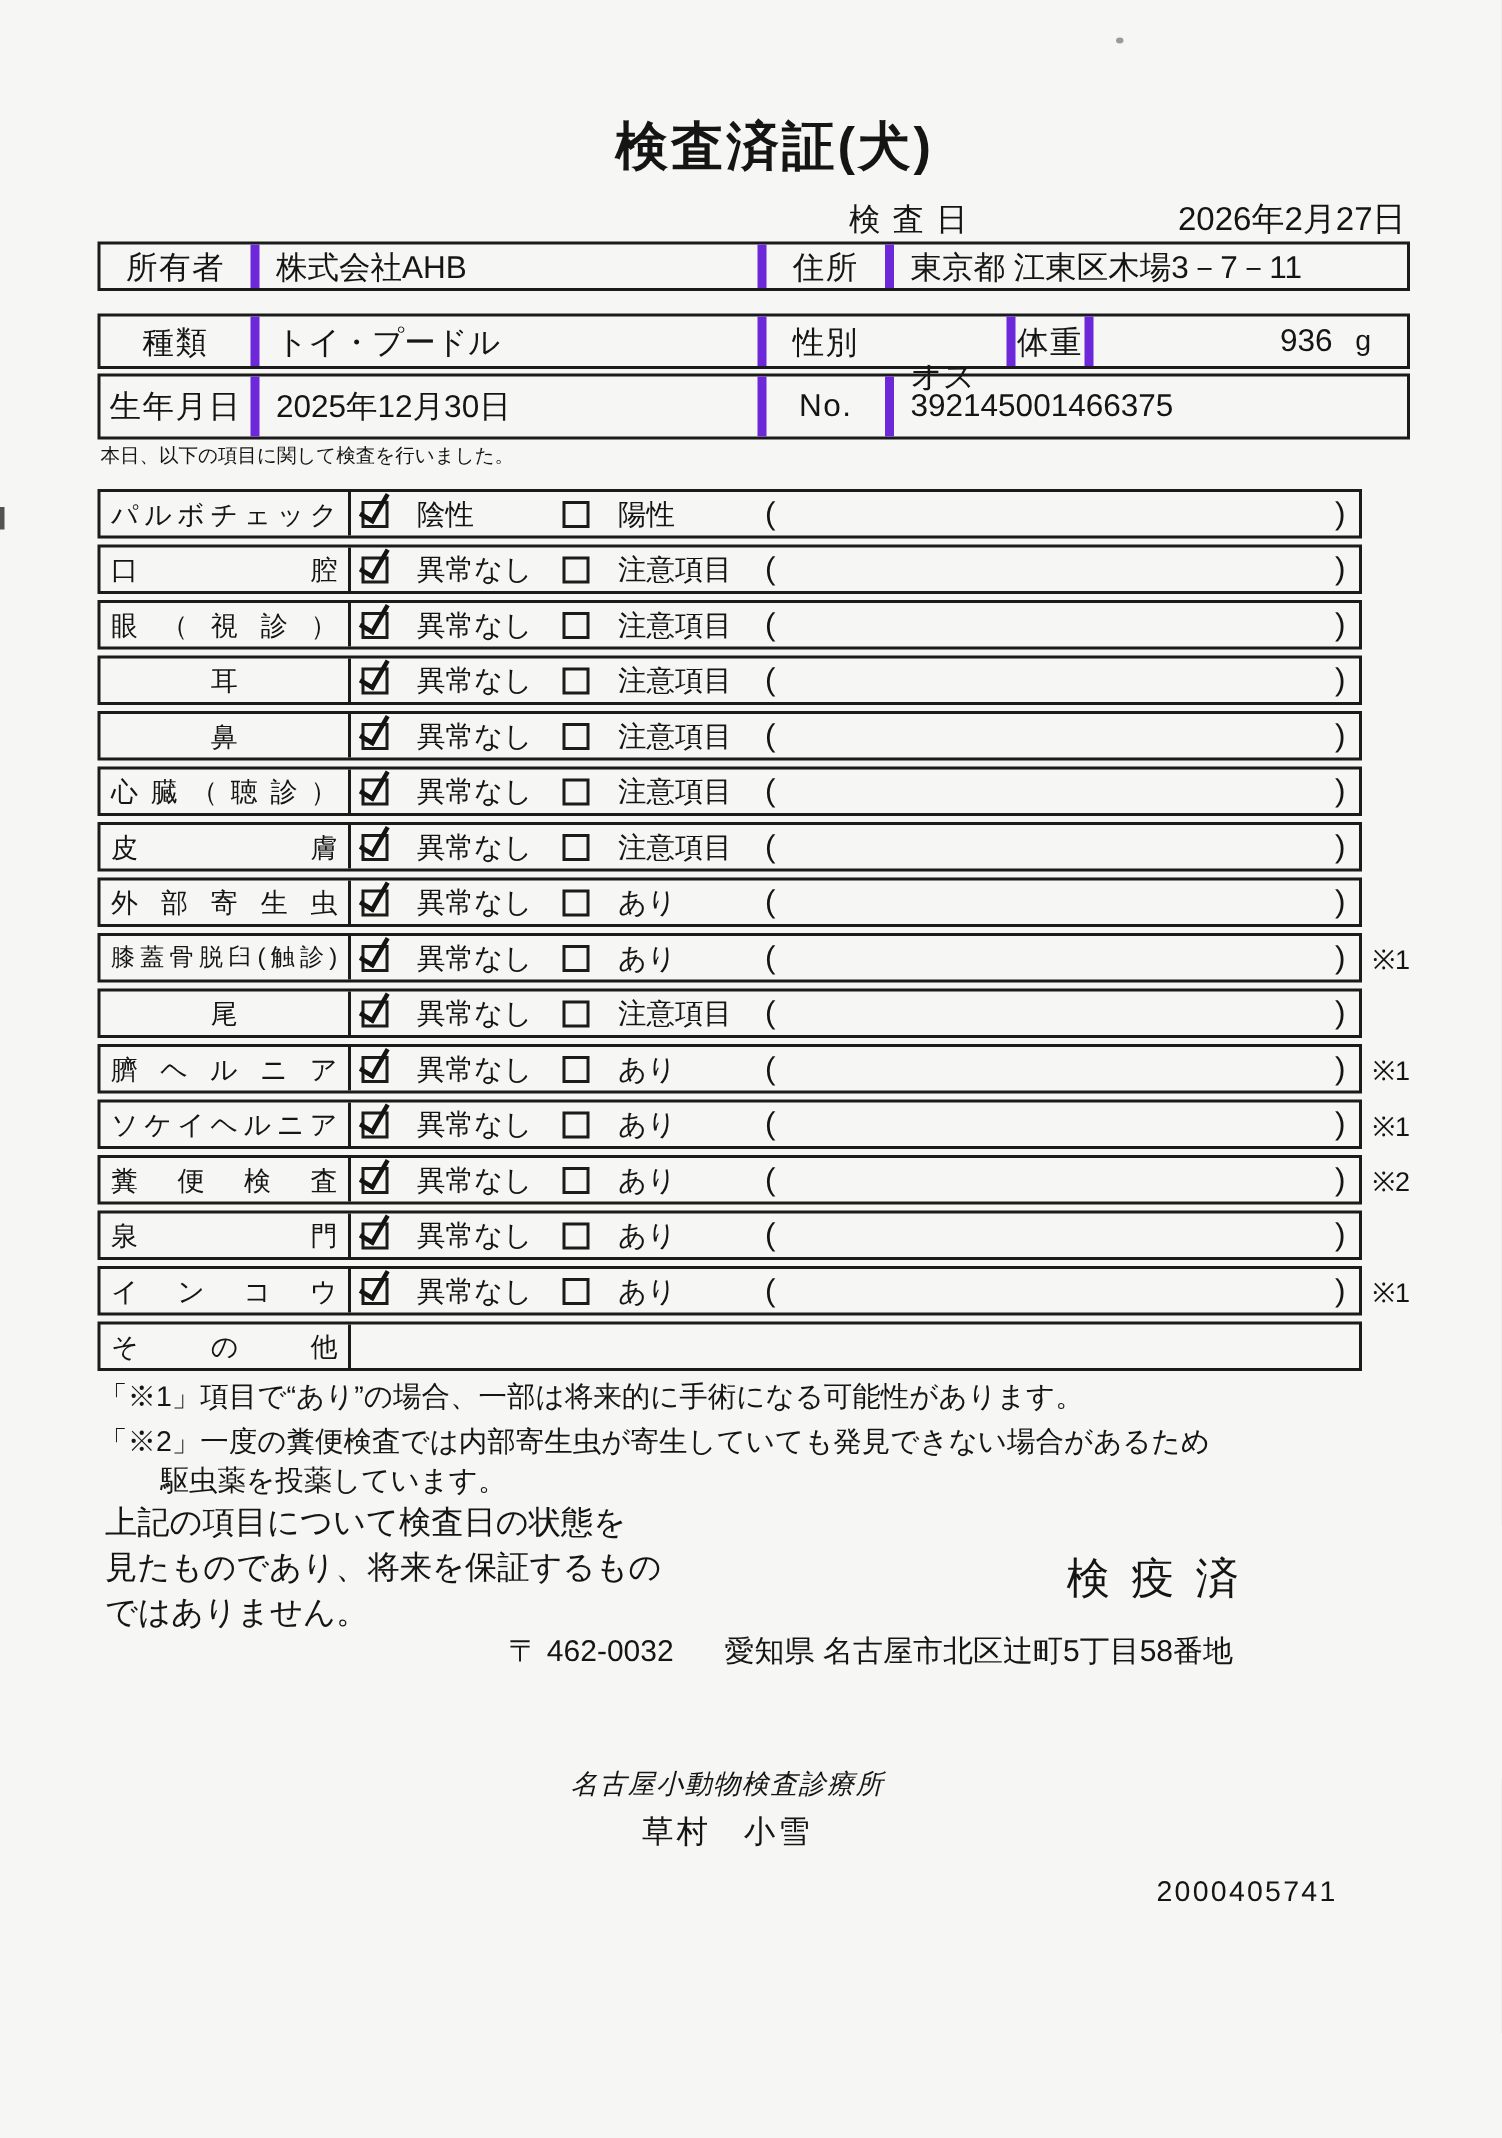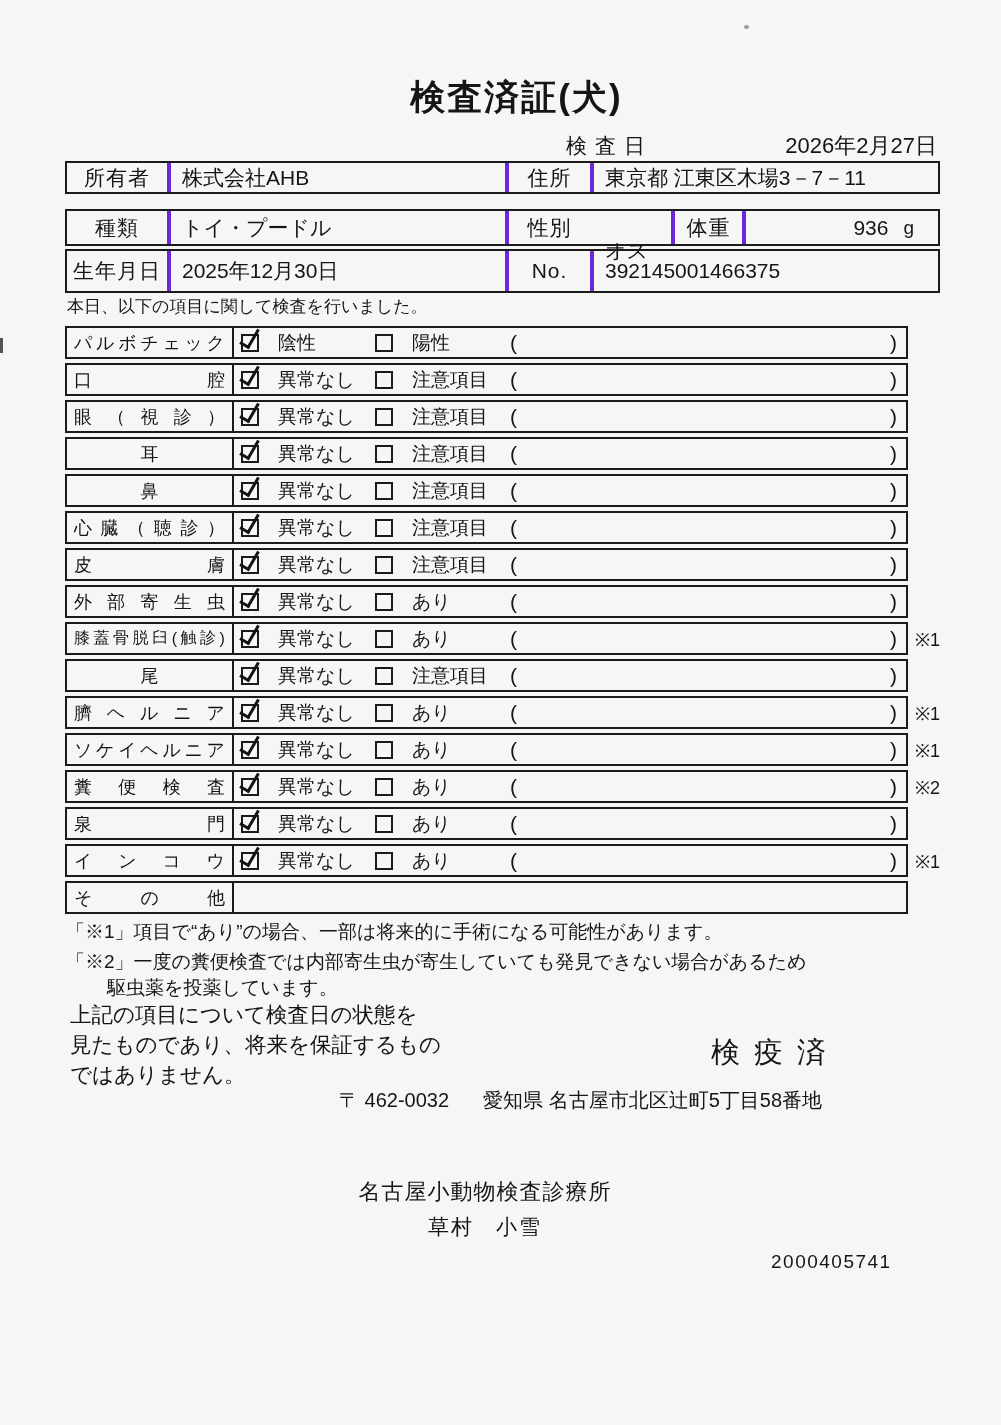--- a/index.html
+++ b/index.html
@@ -7,32 +7,32 @@
         font-family:"Liberation Sans",sans-serif;color:#151515;overflow:hidden;}
   
   .title{position:absolute;top:74px;left:16px;width:100%;text-align:center;
          font-size:35px;font-weight:700;letter-spacing:2px;}
   .insp-label{position:absolute;left:566px;top:132px;font-size:21px;letter-spacing:8px;}
   .insp-value{position:absolute;right:64px;top:131px;font-size:22px;}
   
   .t{position:absolute;left:65px;width:875px;display:flex;border:2px solid #1b1b1b;
      box-sizing:border-box;background:transparent;}
   .t .c{box-sizing:border-box;display:flex;align-items:center;font-size:21px;white-space:nowrap;}
-  .t .c+.c{border-left:4px solid #6d28d9;}
+  .t .c+.c{border-left:6px solid #6d28d9;}
   .t .lab{justify-content:center;letter-spacing:1px;}
   .t .val{padding-left:11px;}
   .tA{top:161px;height:33px;}
   .tB{top:209px;height:37px;}
   .tC{top:249px;height:44px;}
-  .w1{width:100px;} .w2{width:338px;} .w3{width:85px;} .w4{width:81px;margin-top:40px;} .w5{width:71px;}
+  .w1{width:100px;} .w2{width:338px;} .w3{width:85px;} .w4{width:81px;margin-top:40px;} .w5{width:52px;}
   .wf{flex:1;}
   .weight-cell{justify-content:flex-end;padding-right:24px;}
   .weight-unit{margin-left:15px;font-size:19px;}
   
-  .intro{position:absolute;left:67px;top:295px;font-size:17px;text-align:center;}
+  .intro{position:absolute;left:67px;top:295px;font-size:13px;text-align:center;}
   
   .checklist{position:absolute;left:65px;top:326px;width:843px;}
   .crow{position:relative;display:flex;height:33px;margin-bottom:4px;
         border:2px solid #1b1b1b;box-sizing:border-box;}
   .lbl{width:167px;border-right:2px solid #1b1b1b;box-sizing:border-box;padding:0 7px;
        font-size:18px;display:flex;align-items:center;justify-content:space-between;
        white-space:nowrap;}
   .lbl.single{justify-content:center;}
   .lbl.tight{font-size:16px;}
   .content{flex:1;position:relative;font-size:19px;}
@@ -50,21 +50,21 @@
   .fn{position:absolute;left:66px;font-size:19px;line-height:26px;white-space:pre-line;}
   .fn1{top:919px;}
   .fn2{top:949px;padding-left:41px;text-indent:-41px;width:880px;}
   
   .disc{position:absolute;left:70px;top:1000px;font-size:21.5px;line-height:30px;white-space:pre-line;}
   .stamp{position:absolute;left:711px;top:1033px;font-size:29px;letter-spacing:14px;white-space:nowrap;}
   
   .addr{position:absolute;left:339px;top:1087px;font-size:20px;display:flex;gap:34px;white-space:nowrap;}
   .telrow{position:absolute;left:337px;top:1129px;font-size:19.5px;display:flex;gap:24px;white-space:nowrap;}
   .clinic{position:absolute;left:65px;top:1177px;width:840px;text-align:center;}
-  .cname{font-size:22px;letter-spacing:1px;}
+  .cname{font-size:18px;letter-spacing:1px;font-style:italic;}
   .cvet{font-size:21px;margin-top:6px;word-spacing:14px;letter-spacing:2px;}
   .serial{position:absolute;left:771px;top:1251px;font-size:19px;letter-spacing:1.5px;}
   
   .speck-top{position:absolute;left:744px;top:25px;width:5px;height:4px;background:#6a6a6a;border-radius:50%;opacity:.65;}
   .speck-left{position:absolute;left:0;top:338px;width:3px;height:15px;background:#2a2a2a;opacity:.8;}
 </style>
 </head>
 <body>
 
 <div class="page">

